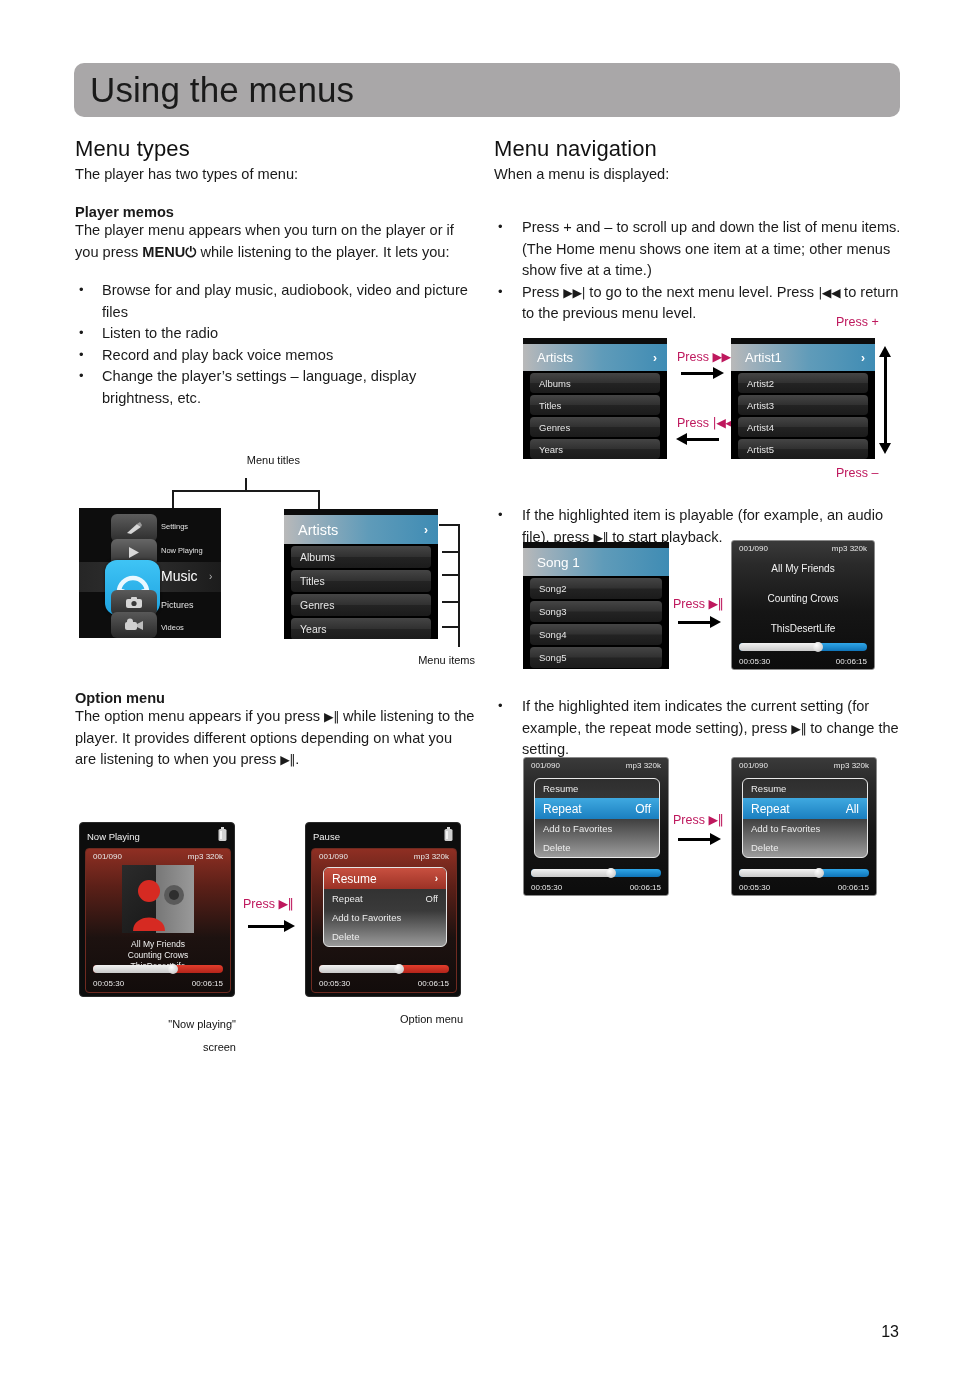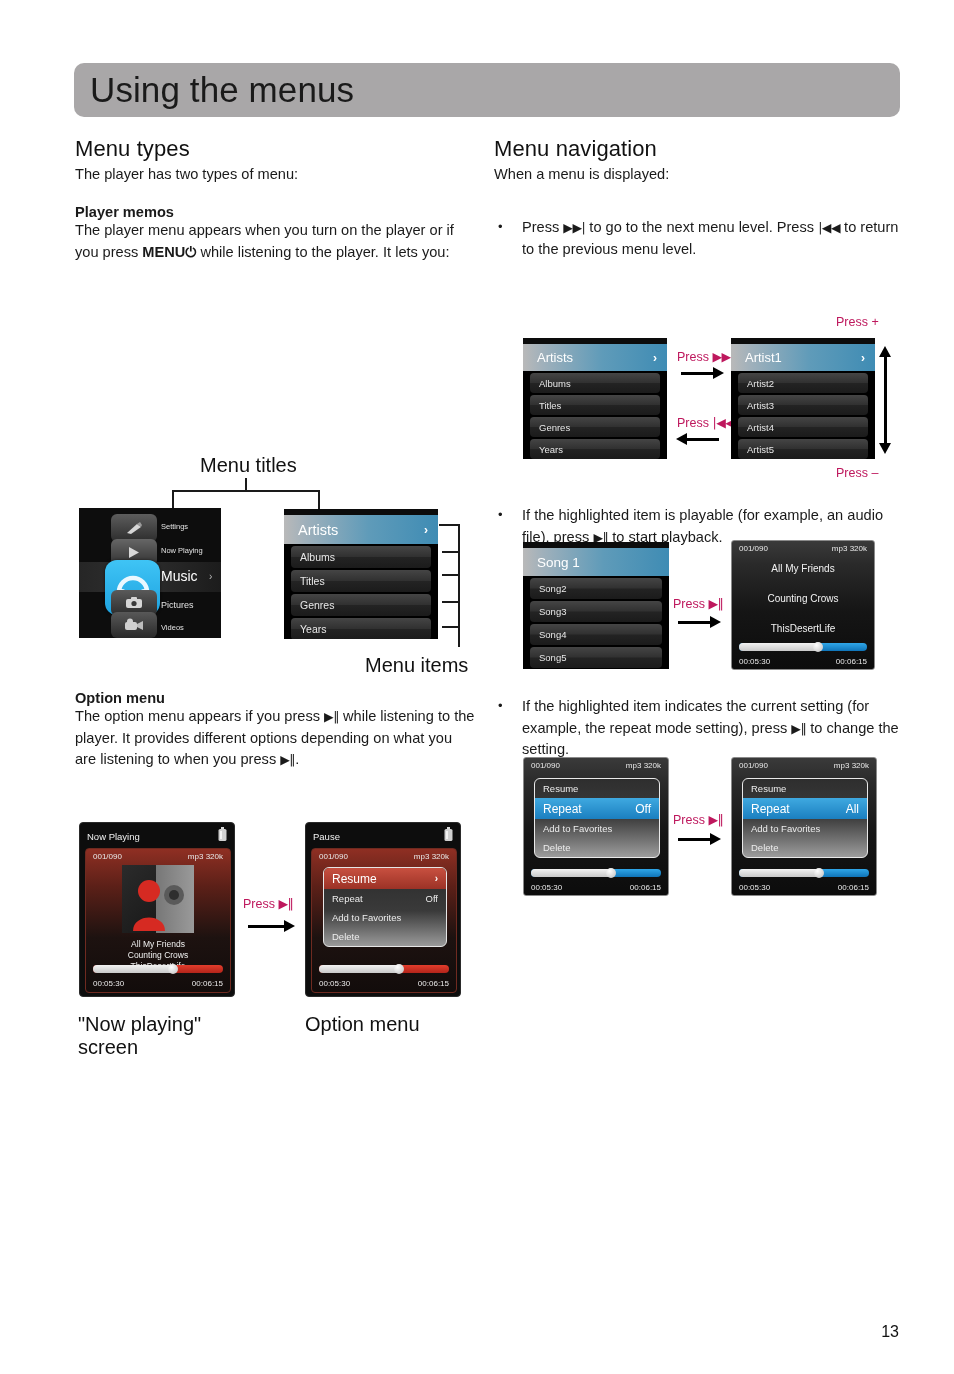--- a/index.html
+++ b/index.html
@@ -45,21 +45,21 @@
   .bullets li::before {
     content: "•"; position: absolute; left: 4px; top: -1px; font-size: 13px;
   }
   .bullets.wide li { padding-left: 28px; }
   .bullets.wide li + li { margin-top: 0px; }
   b.strong { font-weight: bold; }
   .glyph { font-family: "DejaVu Sans", sans-serif; font-size: 12.5px; letter-spacing:-0.5px; }
   .glyph-pwr { font-family: "DejaVu Sans", sans-serif; font-size: 14px; font-weight: bold;}
 
   
-  .caption { font-size: 20px; color: #111; text-align: left; }
+  .caption { font-size: 11px; color: #111; text-align: right; }
 
   
   .screen { position: absolute; background: #0b0b0b; overflow: hidden; }
 
   
   .listscreen { background:#000; }
   .listscreen .topstrip { height: 6px; background:#0c0c0c; }
   .list-sel {
     height: 29px;
     background: linear-gradient(90deg,#b9b9b9 0%, #9fb0bb 14%, #5f9bb9 55%, #3f8cb4 100%);
@@ -140,20 +140,26 @@
     <span class="title-text">Using the menus</span>
   </div>
 
   <div class="col-left">
     <h2 class="sec">Menu types</h2>
     <p class="lead">The player has two types of menu:</p>
 
     <div class="sub-h">Player memos</div>
     <p class="body"><span>The player menu appears when you turn on the player or if you press </span><b class="strong">MENU</b><span class="glyph-pwr">⏻</span><span> while listening to the player. It lets you:</span></p>
 
+    <ul class="bullets">
+      <li>Browse for and play music, audiobook, video and picture files</li>
+      <li>Listen to the radio</li>
+      <li>Record and play back voice memos</li>
+      <li>Change the player’s settings – language, display brightness, etc.</li>
+    </ul>
   </div>
 
   <div class="caption" style="position:absolute;left:200px;top:454px;width:100px;">Menu titles</div>
 
   <div class="brk" style="left:172px;top:490px;width:148px;height:2px;"></div>
   <div class="brk" style="left:245px;top:478px;width:2px;height:13px;"></div>
   <div class="brk" style="left:172px;top:490px;width:2px;height:20px;"></div>
   <div class="brk" style="left:318px;top:490px;width:2px;height:26px;"></div>
 
   <div class="screen" style="left:79px;top:508px;width:142px;height:130px;background:#0d0d0d;">
@@ -328,20 +334,21 @@
     <div>"Now playing"</div>
     <div>screen</div>
   </div>
   <div class="caption" style="position:absolute;left:305px;top:1013px;width:158px;">Option menu</div>
 
   <div class="col-right">
     <h2 class="sec">Menu navigation</h2>
     <p class="lead">When a menu is displayed:</p>
 
     <ul class="bullets wide" style="margin-top:32px;">
+      <li>Press + and – to scroll up and down the list of menu items. (The Home menu shows one item at a time; other menus show five at a time.)</li>
       <li><span>Press </span><span class="glyph">▶▶|</span><span> to go to the next menu level. Press </span><span class="glyph">|◀◀</span><span> to return to the previous menu level.</span></li>
     </ul>
   </div>
 
   <div class="press-lbl" style="left:836px;top:315px;">Press +</div>
   <div class="press-lbl" style="left:836px;top:466px;">Press –</div>
 
   <div class="screen listscreen" style="left:523px;top:338px;width:144px;height:121px;">
     <div class="topstrip"></div>
     <div class="list-sel" style="height:27px;font-size:13px;">

